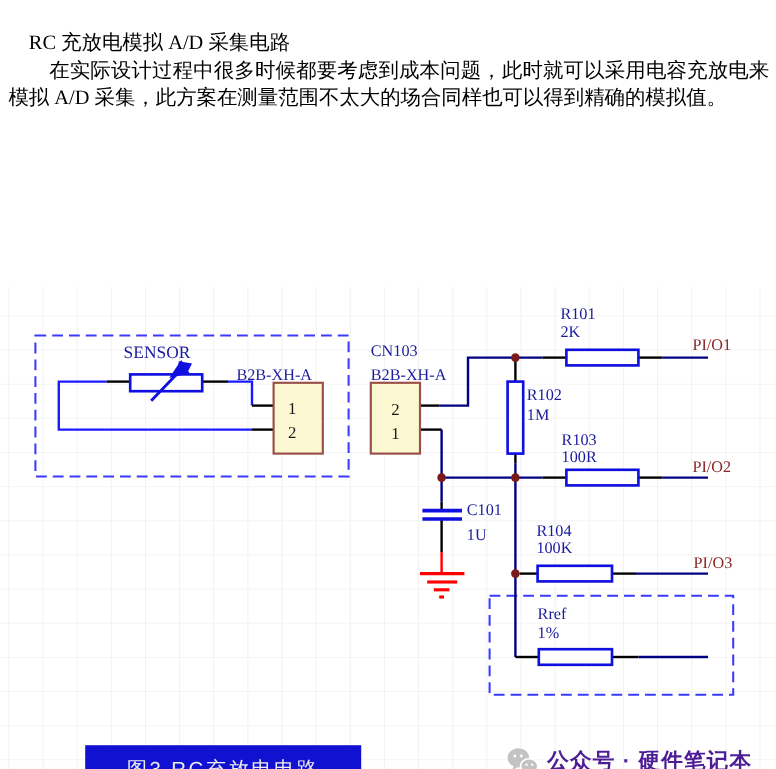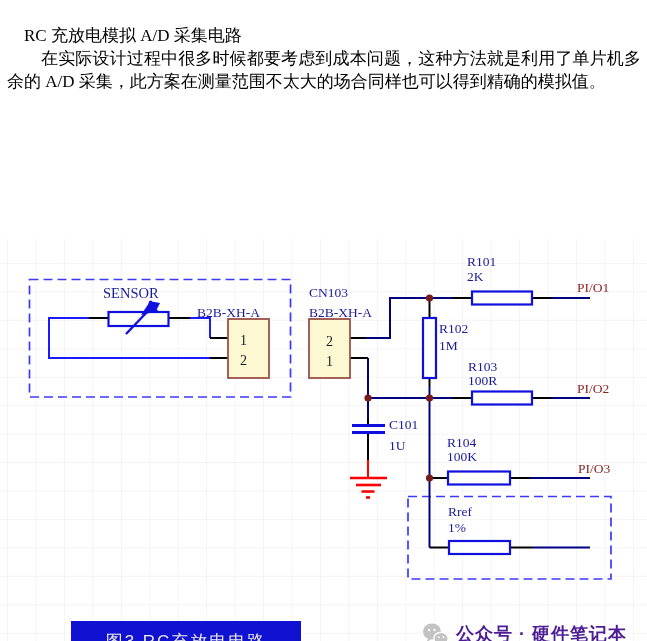--- a/index.html
+++ b/index.html
@@ -28,21 +28,21 @@
              align-items:center;gap:7px;color:#4c1d95;
              font-family:"Liberation Sans",sans-serif;font-size:18px;letter-spacing:1px;font-weight:bold;}
 </style>
 </head>
 <body>
 
 <div class="page">
 
   <div class="doc">
     <p class="title">RC 充放电模拟 A/D 采集电路</p>
-    <p class="body">在实际设计过程中很多时候都要考虑到成本问题，这种方法就是利用了单片机多余的 A/D 采集，此方案在测量范围不太大的场合同样也可以得到精确的模拟值。</p>
+    <p class="body">在实际设计过程中很多时候都要考虑到成本问题，此时就可以采用电容充放电来模拟 A/D 采集，此方案在测量范围不太大的场合同样也可以得到精确的模拟值。</p>
   </div>
 
   <svg class="schem" viewBox="0 0 647 641">
     <defs>
       <pattern id="grid" x="7" y="15.3" width="28.45" height="28.45" patternUnits="userSpaceOnUse">
         <path d="M 28.45 0 L 0 0 0 28.45" fill="none" stroke="#e9e9e9" stroke-width="1"></path>
       </pattern>
     </defs>
 
     <rect x="0" y="219" width="647" height="422" fill="url(#grid)"></rect>

